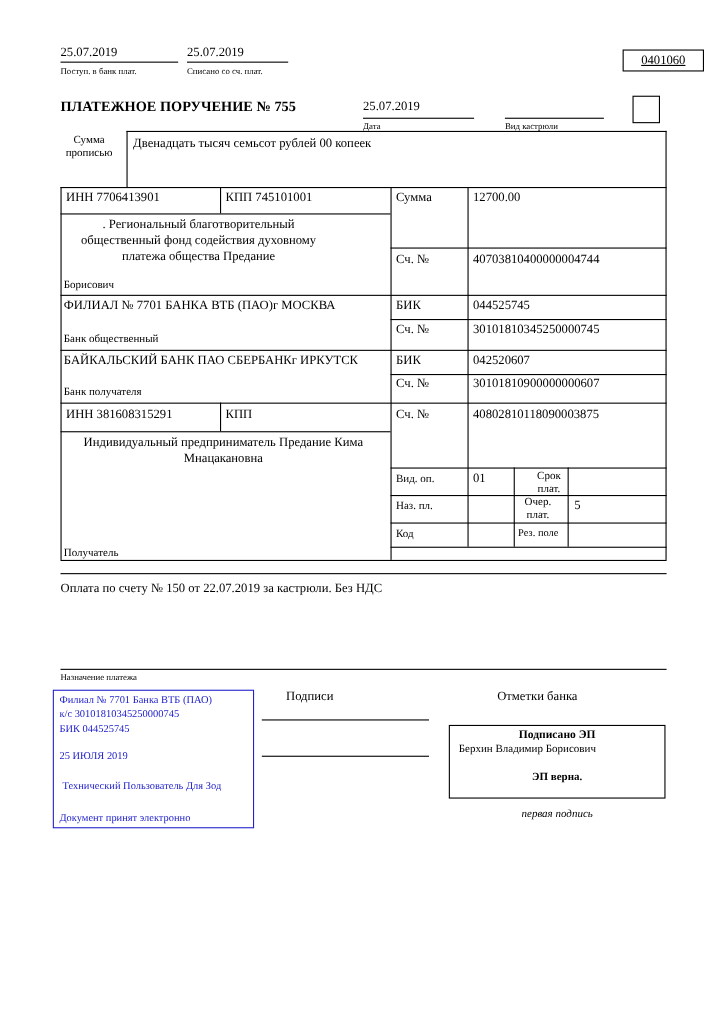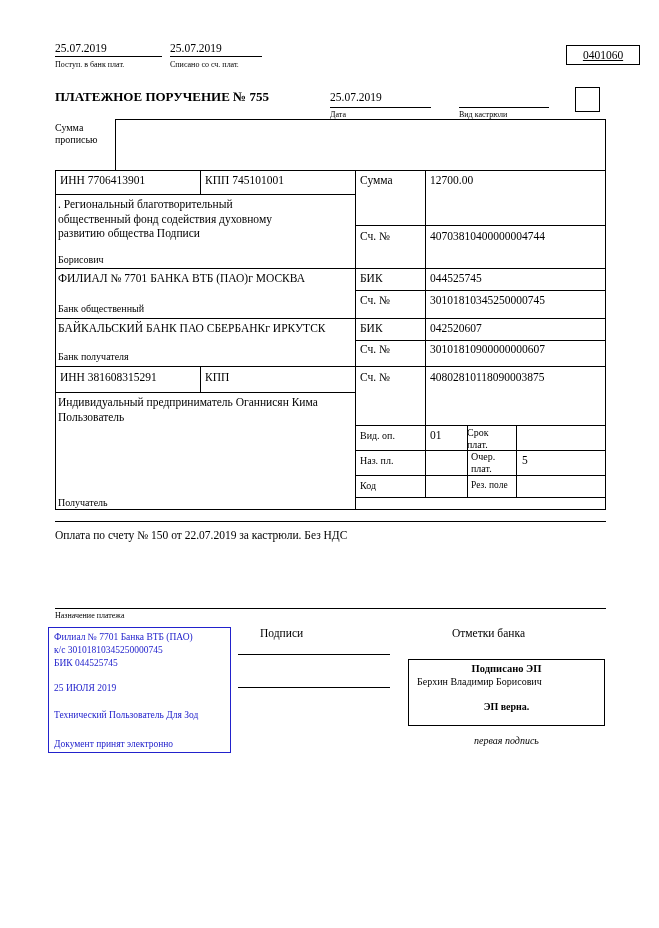--- a/index.html
+++ b/index.html
@@ -6,21 +6,21 @@
   html,body { background:#ffffff; }
   .page {
     position:relative; width:659px; height:928px; background:#ffffff;
     font-family:"Liberation Serif","DejaVu Serif",serif; color:#000;
     overflow:hidden;
   }
   .t   { position:absolute; font-size:11.5px; line-height:1.28; white-space:nowrap; }
   .sec { position:absolute; font-size:10px;  line-height:1.2;  white-space:nowrap; }
   .small{position:absolute; font-size:8px;   line-height:1.2;  white-space:nowrap; }
   .title{position:absolute; font-size:13px;  font-weight:bold; white-space:nowrap; }
-  .wrap{ white-space:normal; }
+  .wrap{ white-space:normal;text-align:center; }
   .hl  { position:absolute; height:1px; background:#000; }
   .vl  { position:absolute; width:1px;  background:#000; }
   .box { position:absolute; border:1px solid #000;text-decoration:underline; }
   .blue{ position:absolute; font-size:9.5px; line-height:1.3; color:#2222cc; white-space:nowrap; }
   .bluebox{ position:absolute; border:1px solid #2222cc; }
   .center{ text-align:center; }
   .b { font-weight:bold; }
   .i { font-style:italic;margin-top:46px; }
 </style>
 </head>
@@ -44,20 +44,21 @@
   <div class="t" style="left:330px;top:90px">25.07.2019</div>
   <div class="hl" style="left:330px;top:107px;width:101px"></div>
   <div class="small" style="left:330px;top:110px">Дата</div>
   <div class="hl" style="left:459px;top:107px;width:90px"></div>
   <div class="small" style="left:459px;top:110px">Вид кастрюли</div>
   <div class="box" style="left:575px;top:87px;width:25px;height:25px"></div>
 
   <div class="sec wrap" style="left:55px;top:122px;width:52px">Сумма прописью</div>
   <div class="hl" style="left:115px;top:119px;width:491px"></div>
   <div class="vl" style="left:115px;top:119px;height:51px"></div>
+  <div class="t" style="left:121px;top:124px">Двенадцать тысяч семьсот рублей 00 копеек</div>
 
   <div class="vl" style="left:55px;top:170px;height:339px"></div>
   <div class="vl" style="left:605px;top:119px;height:390px"></div>
   <div class="vl" style="left:355px;top:170px;height:339px"></div>
   <div class="vl" style="left:425px;top:170px;height:327px"></div>
   <div class="vl" style="left:200px;top:170px;height:24px"></div>
   <div class="vl" style="left:200px;top:366px;height:26px"></div>
   <div class="vl" style="left:467px;top:425px;height:72px"></div>
   <div class="vl" style="left:516px;top:425px;height:72px"></div>
 
@@ -75,21 +76,21 @@
   <div class="hl" style="left:355px;top:475px;width:251px"></div>
   <div class="hl" style="left:355px;top:497px;width:251px"></div>
   <div class="hl" style="left:55px;top:509px;width:551px"></div>
   <div class="hl" style="left:55px;top:521px;width:551px"></div>
 
   <div class="t" style="left:60px;top:173px">ИНН 7706413901</div>
   <div class="t" style="left:205px;top:173px">КПП 745101001</div>
   <div class="t" style="left:360px;top:173px">Сумма</div>
   <div class="t" style="left:430px;top:173px">12700.00</div>
 
-  <div class="t wrap" style="left:58px;top:197px;width:245px">. Региональный благотворительный общественный фонд содействия духовному развитию общества Подписи</div>
+  <div class="t wrap" style="left:58px;top:197px;width:245px">. Региональный благотворительный общественный фонд содействия духовному платежа общества Предание</div>
   <div class="t" style="left:360px;top:229px">Сч. №</div>
   <div class="t" style="left:430px;top:229px">40703810400000004744</div>
   <div class="sec" style="left:58px;top:254px">Борисович</div>
 
   <div class="t" style="left:58px;top:271px">ФИЛИАЛ № 7701 БАНКА ВТБ (ПАО)г МОСКВА</div>
   <div class="t" style="left:360px;top:271px">БИК</div>
   <div class="t" style="left:430px;top:271px">044525745</div>
   <div class="t" style="left:360px;top:293px">Сч. №</div>
   <div class="t" style="left:430px;top:293px">30101810345250000745</div>
   <div class="sec" style="left:58px;top:303px">Банк общественный</div>
@@ -98,25 +99,25 @@
   <div class="t" style="left:360px;top:321px">БИК</div>
   <div class="t" style="left:430px;top:321px">042520607</div>
   <div class="t" style="left:360px;top:342px">Сч. №</div>
   <div class="t" style="left:430px;top:342px">30101810900000000607</div>
   <div class="sec" style="left:58px;top:351px">Банк получателя</div>
 
   <div class="t" style="left:60px;top:370px">ИНН 381608315291</div>
   <div class="t" style="left:205px;top:370px">КПП</div>
   <div class="t" style="left:360px;top:370px">Сч. №</div>
   <div class="t" style="left:430px;top:370px">40802810118090003875</div>
-  <div class="t wrap" style="left:58px;top:395px;width:290px">Индивидуальный предприниматель Оганнисян Кима Пользователь</div>
+  <div class="t wrap" style="left:58px;top:395px;width:290px">Индивидуальный предприниматель Предание Кима Мнацакановна</div>
 
   <div class="sec" style="left:360px;top:430px">Вид. оп.</div>
   <div class="t" style="left:430px;top:428px">01</div>
-  <div class="sec wrap" style="left:467px;top:427px;width:34px">Срок плат.</div>
+  <div class="sec wrap" style="left:482px;top:427px;width:34px">Срок плат.</div>
   <div class="sec" style="left:360px;top:455px">Наз. пл.</div>
   <div class="sec wrap" style="left:471px;top:451px;width:36px">Очер. плат.</div>
   <div class="t" style="left:522px;top:453px">5</div>
   <div class="sec" style="left:360px;top:480px">Код</div>
   <div class="sec" style="left:471px;top:480px;font-size:9.5px">Рез. поле</div>
   <div class="sec" style="left:58px;top:497px">Получатель</div>
 
   <div class="t" style="left:55px;top:528px">Оплата по счету № 150 от 22.07.2019 за кастрюли. Без НДС</div>
   <div class="hl" style="left:55px;top:608px;width:551px"></div>
   <div class="small" style="left:55px;top:611px">Назначение платежа</div>

